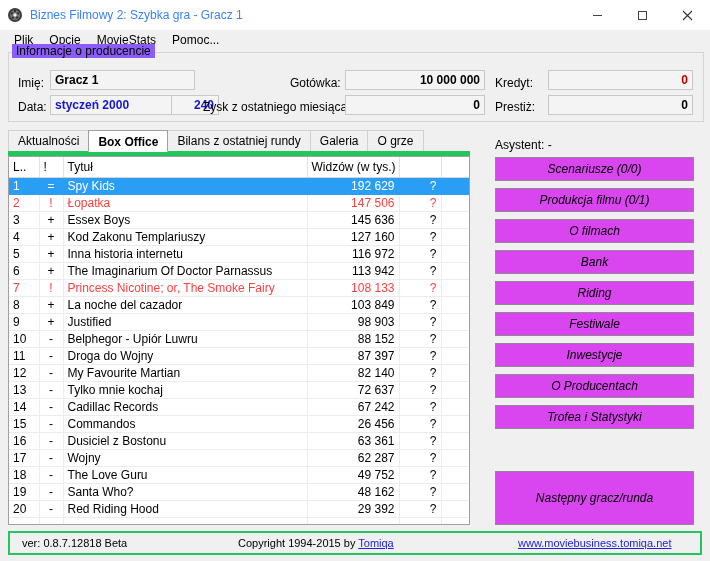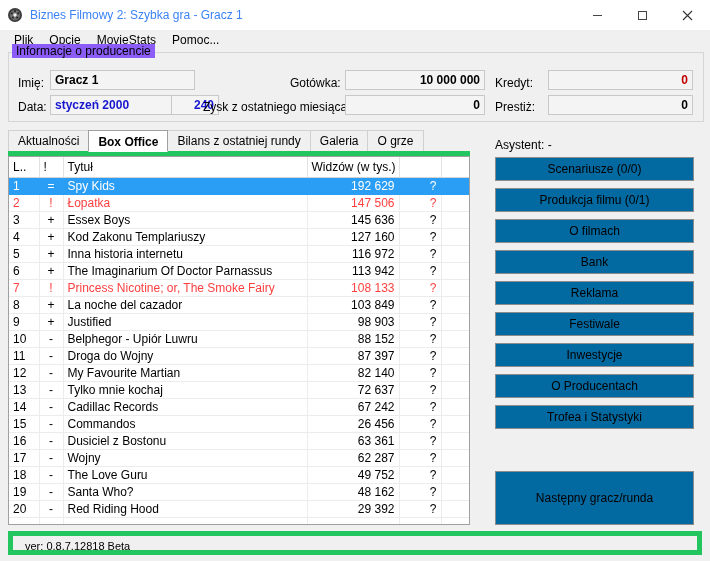--- a/index.html
+++ b/index.html
@@ -219,46 +219,47 @@
     position: absolute;
     left: 495px;
     top: 138px;
     font-size: 12px;
   }
   .side-btn {
     position: absolute;
     left: 495px;
     width: 199px;
     height: 24px;
-    background: #0369a1;
+    background: #d946ef;
     border: 1px solid #8c8c8c;
     box-sizing: border-box;
     font-family: "Liberation Sans", sans-serif;
     font-size: 12px;
     color: #000;
     display: flex;
     align-items: center;
     justify-content: center;
     cursor: default;
     padding: 0;
     white-space: nowrap;
+    font-style: italic;
   }
   #btn-next {
     height: 54px;
   }
 
   
   #statusbar {
     position: absolute;
     left: 8px;
     top: 531px;
     width: 694px;
     height: 24px;
     background: #f0f0f0;
-    border: 5px solid #22c55e;
+    border: 2px solid #22c55e;
     box-sizing: border-box;
   }
   .status-cell {
     position: absolute;
     top: 4px;
     font-size: 11px;
     white-space: nowrap;
   }
   a.link {
     color: #2222dd;
@@ -525,22 +526,29 @@
       </tbody>
   </table>
 </div>
 
 <div id="asystent-label">Asystent: -</div>
 
 <button class="side-btn" style="top:157px;">Scenariusze (0/0)</button>
 <button class="side-btn" style="top:188px;">Produkcja filmu (0/1)</button>
 <button class="side-btn" style="top:219px;">O filmach</button>
 <button class="side-btn" style="top:250px;">Bank</button>
-<button class="side-btn" style="top:281px;">Reklama</button>
+<button class="side-btn" style="top:281px;">Riding</button>
 <button class="side-btn" style="top:312px;">Festiwale</button>
 <button class="side-btn" style="top:343px;">Inwestycje</button>
 <button class="side-btn" style="top:374px;">O Producentach</button>
 <button class="side-btn" style="top:405px;">Trofea i Statystyki</button>
 <button class="side-btn" id="btn-next" style="top:471px;">Następny gracz/runda</button>
 
 <div id="statusbar">
   <div class="status-cell" style="left:12px;">ver: 0.8.7.12818 Beta</div>
+  <div class="status-cell" style="left:228px;">
+    <span>Copyright 1994-2015 by</span>
+    <a class="link" href="#">Tomiqa</a>
+  </div>
+  <div class="status-cell" style="left:508px;">
+    <a class="link" href="#">www.moviebusiness.tomiqa.net</a>
+  </div>
 </div>
 
 </body></html>

